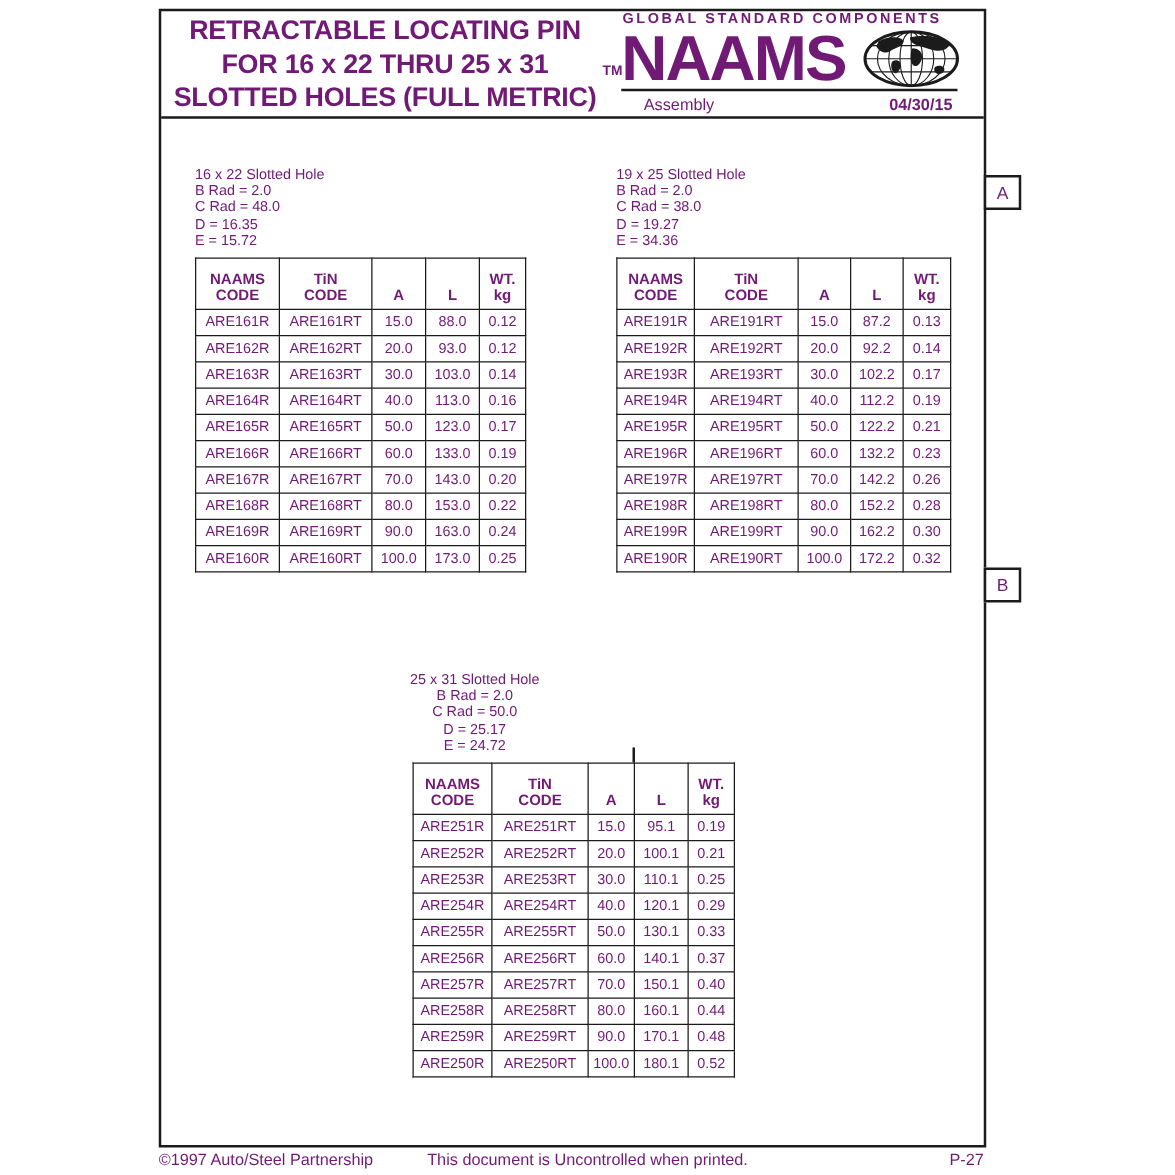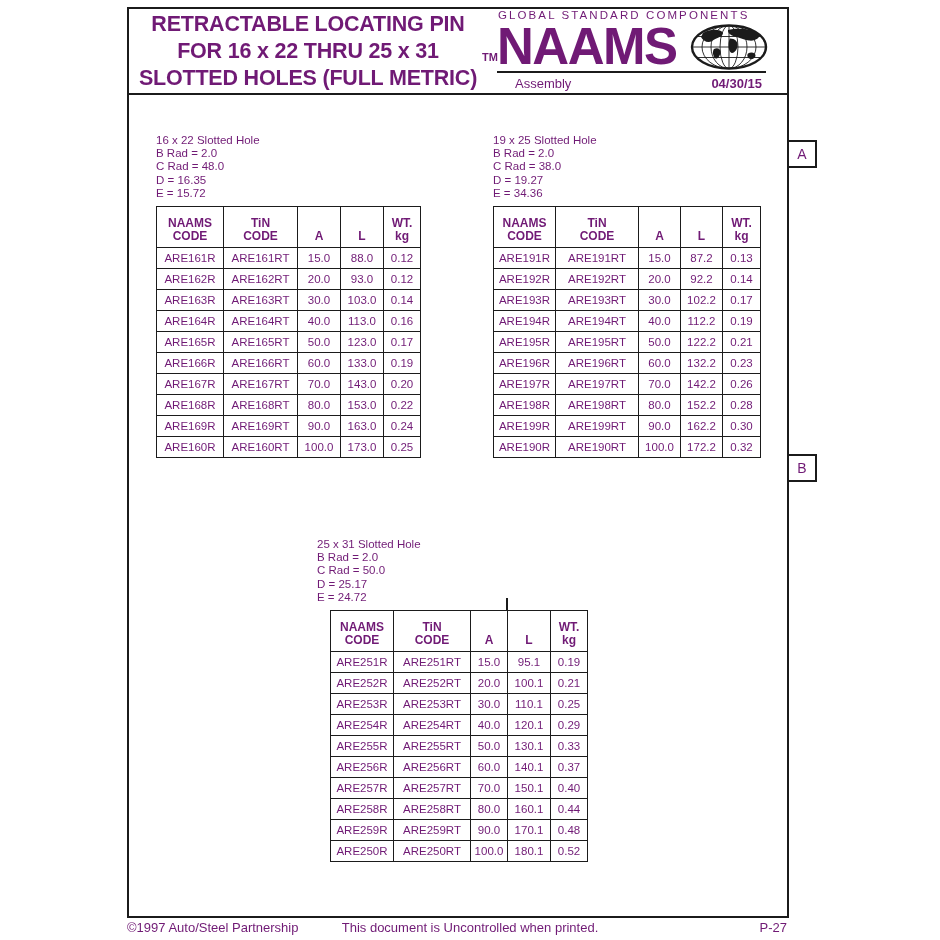--- a/index.html
+++ b/index.html
@@ -14,40 +14,40 @@
   
   .header { position:absolute; left:0; top:0; width:100%; height:86px;
             border-bottom:2.5px solid #1b1b1b; box-sizing:border-box; }
   .title {
     position:absolute; left:2px; top:0; width:354px; height:84px;
     display:flex; flex-direction:column; justify-content:center; align-items:center;
     font-weight:bold; font-size:21.5px; line-height:27px; letter-spacing:-0.2px;
     text-align:center; white-space:nowrap;
   }
   .logo-area { position:absolute; left:356px; top:0; width:301px; height:84px; }
-  .tagline { position:absolute; left:13px; top:0; font-size:11.5px; font-weight:normal;
+  .tagline { position:absolute; left:13px; top:0; font-size:11.5px; font-weight:bold;
              letter-spacing:2.1px; white-space:nowrap; }
   .tm-mark { position:absolute; left:-3px; top:42px; font-size:11px; font-weight:bold; }
   .brand-name { position:absolute; left:12px; top:12px; font-size:51px; font-weight:bold;
                 line-height:1; letter-spacing:-1.5px; }
   .globe { position:absolute; left:205px; top:15px; width:78px; height:46px; }
   .logo-rule { position:absolute; left:12px; top:62px; width:269px; height:2px; background:#1b1b1b; }
   .meta-category { position:absolute; left:30px; top:67px; font-size:13px; }
   .meta-date { position:absolute; right:24px; top:67px; font-size:13px;font-weight:bold; }
   
   .marker { position:absolute; left:787px; width:30px; height:28px;
             border:2px solid #1b1b1b; box-sizing:border-box; background:#fff;
             display:flex; align-items:center; justify-content:center; font-size:14px; }
   #marker-a { top:140px; }
   #marker-b { top:454px; }
   
   .spec-info { position:absolute; font-size:11.5px; line-height:13.2px; white-space:nowrap; }
   #info-1 { left:156px; top:134px; }
   #info-2 { left:493px; top:134px; }
-  #info-3 { left:317px; top:538px; }
+  #info-3 { left:328px; top:538px;text-align:center; }
   
   .spec-table { position:absolute; border-collapse:collapse; background:#fff; }
   #table-1 { left:156px; top:206px; }
   #table-2 { left:493px; top:206px; }
   #table-3 { left:330px; top:610px; }
   .spec-table th, .spec-table td {
     border:1.5px solid #1b1b1b; text-align:center; padding:0;
   }
   .spec-table thead th {
     font-weight:bold; font-size:12px; line-height:13px; white-space:pre-line;

